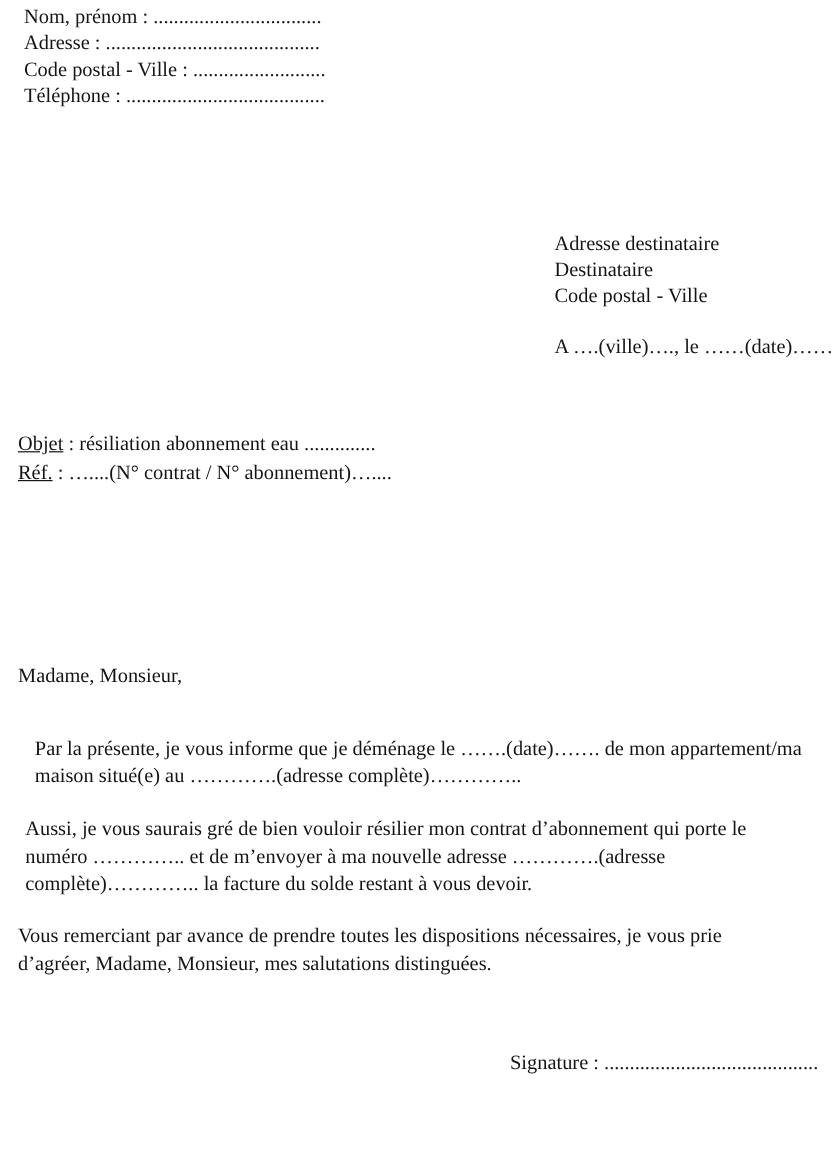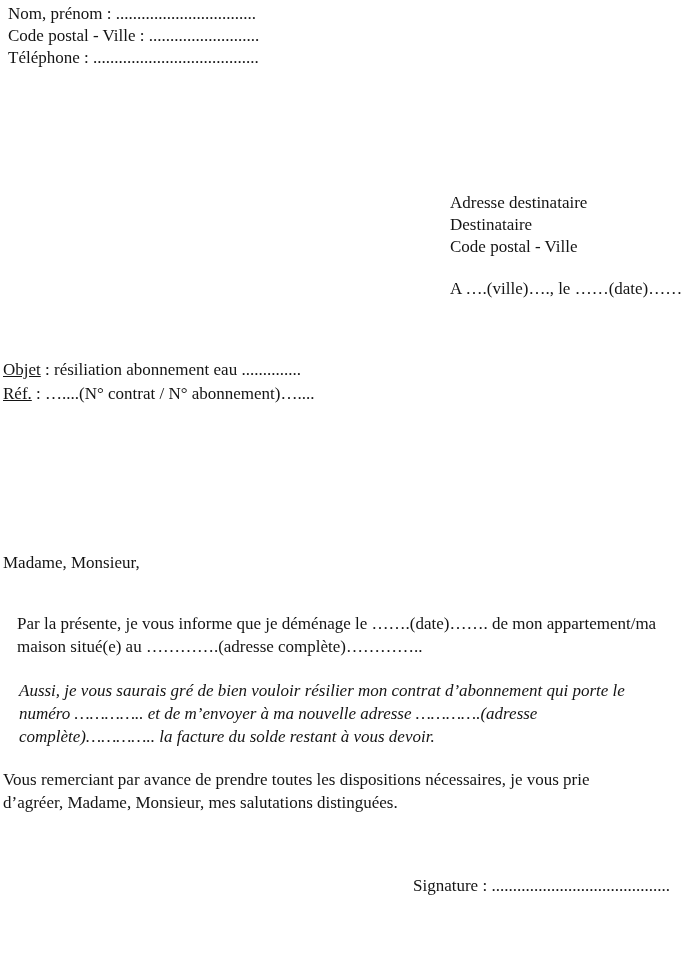--- a/index.html
+++ b/index.html
@@ -18,40 +18,42 @@
   .page {
     position: absolute;
     inset: 0;
     background: #ffffff;
   }
   .block {
     position: absolute;
     font-size: 17px;
     line-height: 22px;
     white-space: nowrap;
+    margin-left: 12px;
   }
   .sender-block     { top: 3px;   left: 8px; }
   .recipient-block  { top: 192px; left: 450px; }
   .date-line        { top: 278px; left: 450px; }
   .subject-block    { top: 358px; left: 3px; line-height: 24px; }
   .salutation       { top: 552px; left: 3px; }
   .paragraph-1      { top: 612px; left: 17px; line-height: 23px; }
-  .paragraph-2      { top: 679px; left: 19px; line-height: 23px; font-style: italic; }
+  .paragraph-2      { top: 679px; left: 9px; line-height: 23px; }
   .paragraph-3      { top: 768px; left: 3px; line-height: 23px; }
   .signature-line   { top: 875px; left: 413px; }
   .u { text-decoration: underline; }
   .doc-line { white-space: nowrap; }
 </style>
 </head>
 <body>
 
 <div class="page">
 
   <div class="block sender-block">
     <div class="doc-line">Nom, prénom : .................................</div>
+    <div class="doc-line">Adresse : ..........................................</div>
     <div class="doc-line">Code postal - Ville : ..........................</div>
     <div class="doc-line">Téléphone : .......................................</div>
   </div>
 
   <div class="block recipient-block">
     <div class="doc-line">Adresse destinataire</div>
     <div class="doc-line">Destinataire</div>
     <div class="doc-line">Code postal - Ville</div>
   </div>
 

